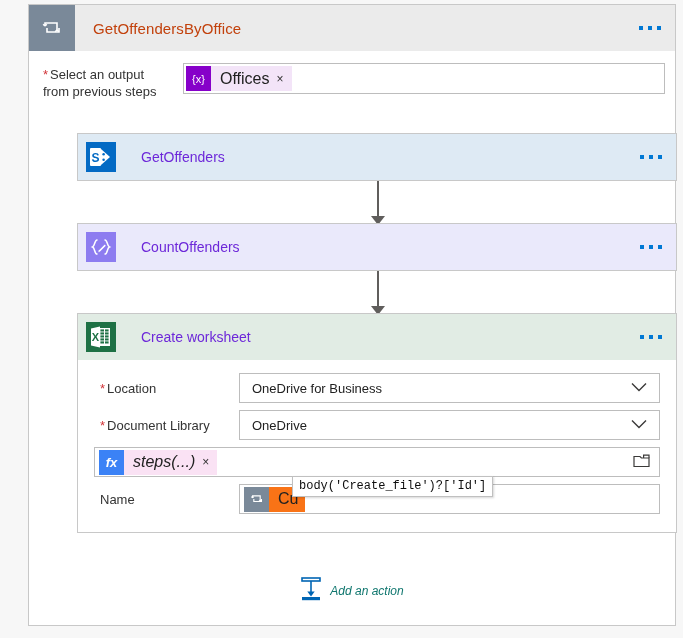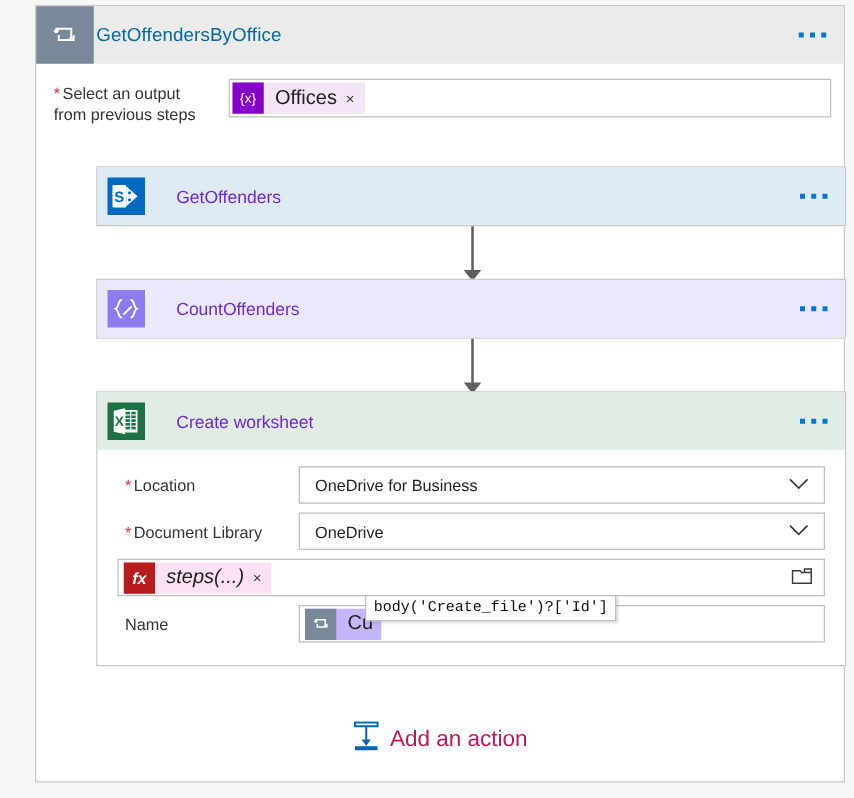--- a/index.html
+++ b/index.html
@@ -28,23 +28,23 @@
     display: flex;
     align-items: center;
   }
   .scope-icon {
     width: 46px; height: 46px;
     background: #7a8999;
     display: flex; align-items: center; justify-content: center;
     flex: 0 0 46px;
   }
   .scope-title {
-    margin-left: 2px;
+    margin-left: 18px;
     font-size: 15px;
-    color: #0369a1;
+    color: #c2410c;
     letter-spacing: .1px;
   }
   .ellipsis {
     position: absolute;
     right: 14px; top: 50%;
     transform: translateY(-50%);
     display: flex; gap: 5px;
     cursor: pointer;
   }
   .ellipsis i {
@@ -87,36 +87,36 @@
     background: #f3e4f8;
   }
   .token-badge {
     width: 25px; height: 25px;
     display: flex; align-items: center; justify-content: center;
     color: #ffffff;
     font-size: 11px;
     flex: 0 0 25px;
   }
   .token-badge.variable { background: #8600c9; }
-  .token-badge.fx { background: #b91c1c; font-style: italic; font-weight: bold; font-size: 13px; }
+  .token-badge.fx { background: #3b82f6; font-style: italic; font-weight: bold; font-size: 13px; }
   .token-badge.loop { background: #7a8999; }
   .token-text {
     font-size: 16px;
     color: #212121;
     padding: 0 7px 0 9px;
     white-space: nowrap;
   }
   .token-x {
     font-size: 12px;
     color: #333;
     padding-right: 8px;
     cursor: pointer;
   }
   .token.fxtoken { background: #fae2f4; }
-  .token.looptoken { background: #c4b5fd; }
+  .token.looptoken { background: #f97316; }
 
   
   .card {
     position: absolute;
     left: 48px;
     width: 600px;
     border: 1px solid #c8c8c8;
     background: #ffffff;
   }
   .card-head {
@@ -217,22 +217,23 @@
     position: absolute;
     left: 0; right: 0;
     top: 572px;
     display: flex;
     align-items: center;
     justify-content: center;
     gap: 8px;
     cursor: pointer;
   }
   .add-action-label {
-    font-size: 18px;
-    color: #be185d;
+    font-size: 12px;
+    color: #0f766e;
+    font-style: italic;
   }
 </style>
 </head>
 <body>
 
 <div class="scope-card">
 
   <div class="scope-header">
     <div class="scope-icon">
       <svg width="22" height="22" viewBox="0 0 22 22">

